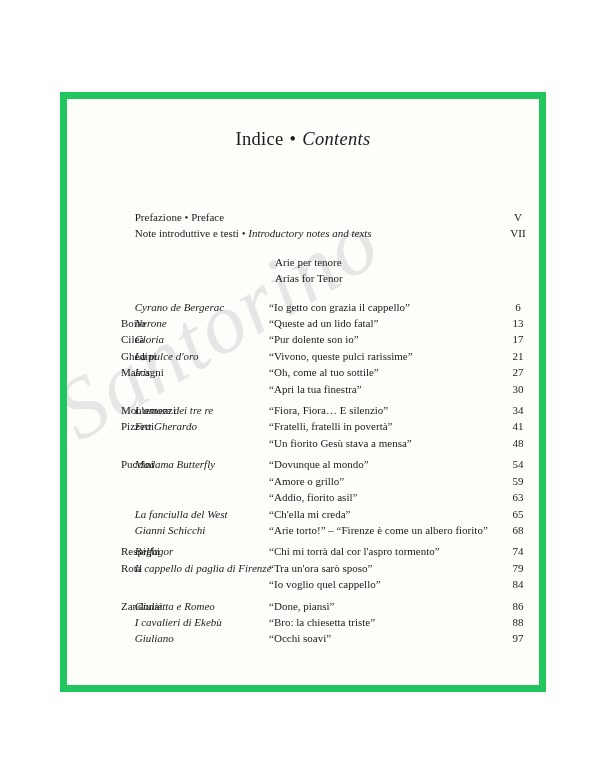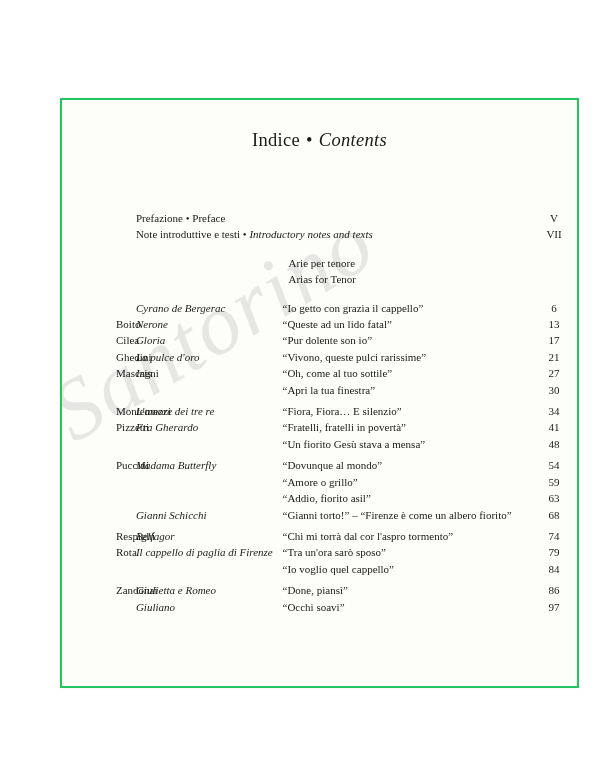--- a/index.html
+++ b/index.html
@@ -16,28 +16,27 @@
   }
   .page {
     position: relative;
     width: 600px;
     height: 771px;
     background: #ffffff;
   }
   .sheet {
     position: absolute;
     left: 60px;
-    top: 98px;
+    top: 92px;
     width: 472px;
     height: 586px;
     background: #fdfdfa;
-    border: 2px solid #22c55e;
+    border: 7px solid #22c55e;
     box-shadow: 0 0 1px rgba(0,0,0,0.12);
     overflow: hidden;
-    padding-left: 43px;
   }
   .watermark {
     position: absolute;
     left: 30px;
     top: 150px;
     width: 420px;
     height: 330px;
     pointer-events: none;
     user-select: none;
     font-family: "Liberation Serif", serif;
@@ -231,22 +230,28 @@
             <td class="c-page">59</td>
           </tr>
           <tr>
             <td class="c-composer"></td>
             <td class="c-opera"></td>
             <td class="c-aria">“Addio, fiorito asil”</td>
             <td class="c-page">63</td>
           </tr>
           <tr>
             <td class="c-composer"></td>
+            <td class="c-opera">La fanciulla del West</td>
+            <td class="c-aria">“Ch'ella mi creda”</td>
+            <td class="c-page">65</td>
+          </tr>
+          <tr>
+            <td class="c-composer"></td>
             <td class="c-opera">Gianni Schicchi</td>
-            <td class="c-aria">“Gianni torto!” – “Firenze è come un albero fiorito”</td>
+            <td class="c-aria">“Arie torto!” – “Firenze è come un albero fiorito”</td>
             <td class="c-page">68</td>
           </tr>
 
           <tr class="spacer-small">
               <td colspan="4"></td>
             </tr>
 
           <tr>
             <td class="c-composer">Respighi</td>
             <td class="c-opera">Belfagor</td>
@@ -271,20 +276,26 @@
             </tr>
 
           <tr>
             <td class="c-composer">Zandonai</td>
             <td class="c-opera">Giulietta e Romeo</td>
             <td class="c-aria">“Done, piansì”</td>
             <td class="c-page">86</td>
           </tr>
           <tr>
             <td class="c-composer"></td>
+            <td class="c-opera">I cavalieri di Ekebù</td>
+            <td class="c-aria">“Bro: la chiesetta triste”</td>
+            <td class="c-page">88</td>
+          </tr>
+          <tr>
+            <td class="c-composer"></td>
             <td class="c-opera">Giuliano</td>
             <td class="c-aria">“Occhi soavi”</td>
             <td class="c-page">97</td>
           </tr>
         </tbody>
       </table>
     </div>
 
   </div>
 </div>

